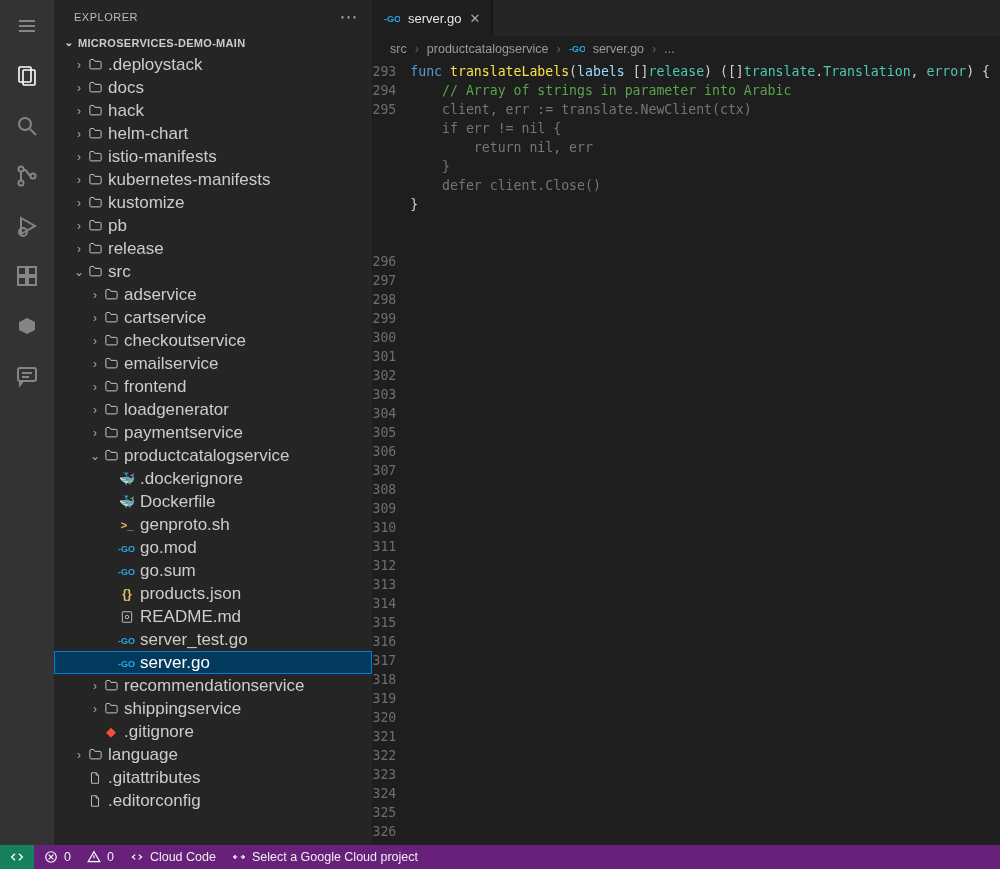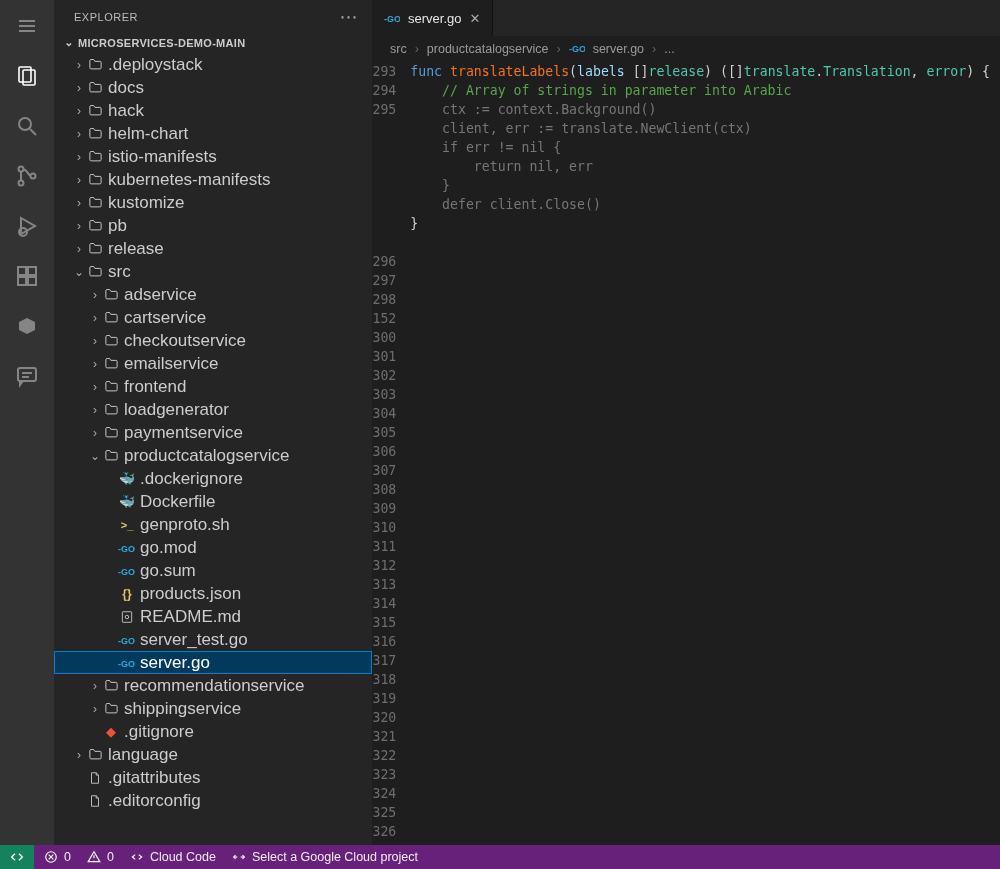--- a/index.html
+++ b/index.html
@@ -30,21 +30,21 @@
   .tab .close { color: #aaa; cursor: pointer; }
   .tab .tab-ico { display: inline-flex; width: 16px; justify-content: center; }
   .breadcrumbs { display: flex; align-items: center; gap: 8px; height: 26px; padding: 0 18px; font-size: 12.5px; color: #9a9a9a; }
   .breadcrumbs .sep { color: #666; }
   .code-area { flex: 1; display: flex; font-family: Menlo, Consolas, monospace; font-size: 13.2px; line-height: 19px; overflow: hidden; }
   .gutter { width: 52px; text-align: right; color: #6e6e6e; padding-right: 14px; user-select: none; }
   .gutter div { height: 19px; }
   .code { flex: 1; color: #cfcfcf; padding-right: 10px; }
   .code div { height: 19px; white-space: pre; }
   .tok-kw { color: #569cd6; }
-  .tok-fn { color: #f97316; }
+  .tok-fn { color: #fde047; }
   .tok-type { color: #4ec9b0; }
   .tok-com { color: #57a64a; }
   .tok-dim { color: #767676; }
   .tok-plain { color: #d2d2d2; }
   .tok-param { color: #9cdcfe; }
   
   .status { height: 24px; display: flex; align-items: center; font-size: 12.5px; color: #eee; }
   .status-remote { width: 34px; height: 100%; background: #16825d; display: flex; align-items: center; justify-content: center; cursor: pointer; }
   .status-main { flex: 1; height: 100%; background: #68217a; display: flex; align-items: center; gap: 16px; padding: 0 10px; }
   .status-item { display: flex; align-items: center; gap: 6px; cursor: pointer; }
@@ -452,21 +452,21 @@
             <div></div>
             <div></div>
             <div></div>
             <div></div>
             <div></div>
             <div></div>
             <div></div>
             <div>296</div>
             <div>297</div>
             <div>298</div>
-            <div>152</div>
+            <div>299</div>
             <div>300</div>
             <div>301</div>
             <div>302</div>
             <div>303</div>
             <div>304</div>
             <div>305</div>
             <div>306</div>
             <div>307</div>
             <div>308</div>
             <div>309</div>
@@ -484,21 +484,20 @@
             <div>321</div>
             <div>322</div>
             <div>323</div>
             <div>324</div>
             <div>325</div>
             <div>326</div>
           </div>
         <div class="code" id="code">
             <div><span class="tok-kw">func</span> <span class="tok-fn">translateLabels</span>(<span class="tok-param">labels</span> []<span class="tok-type">release</span>) ([]<span class="tok-type">translate</span>.<span class="tok-type">Translation</span>, <span class="tok-type">error</span>) {</div>
             <div>    <span class="tok-com">// Array of strings in parameter into Arabic</span></div>
-            <div>    <span class="tok-dim">ctx := context.Background()</span></div>
             <div>    <span class="tok-dim">client, err := translate.NewClient(ctx)</span></div>
             <div>    <span class="tok-dim">if err != nil {</span></div>
             <div>        <span class="tok-dim">return nil, err</span></div>
             <div>    <span class="tok-dim">}</span></div>
             <div>    <span class="tok-dim">defer client.Close()</span></div>
             <div><span class="tok-plain">}</span></div>
             <div></div>
             <div></div>
             <div></div>
             <div></div>

